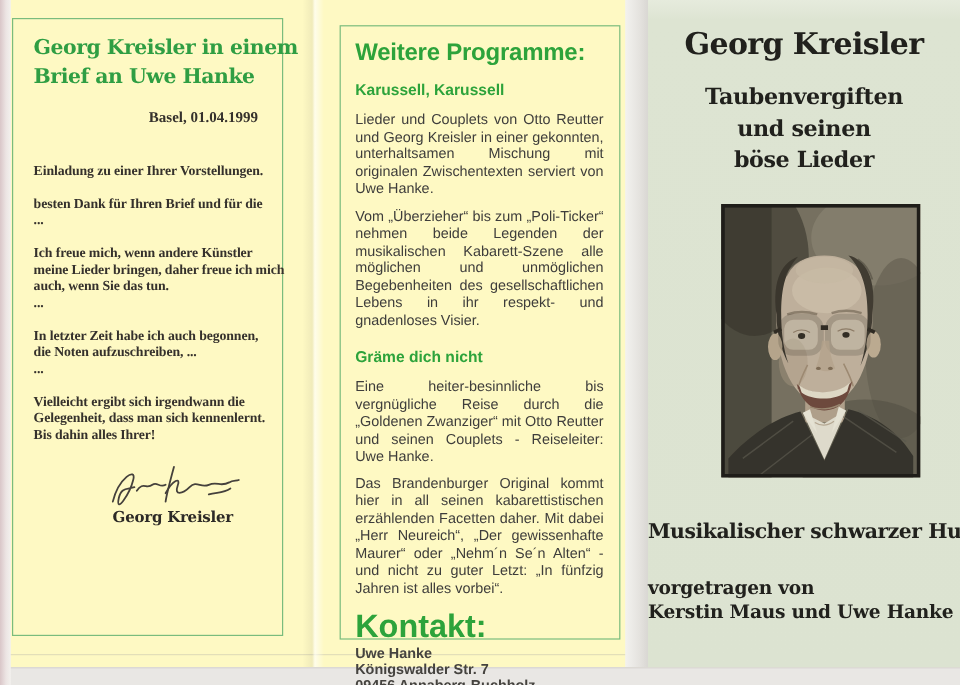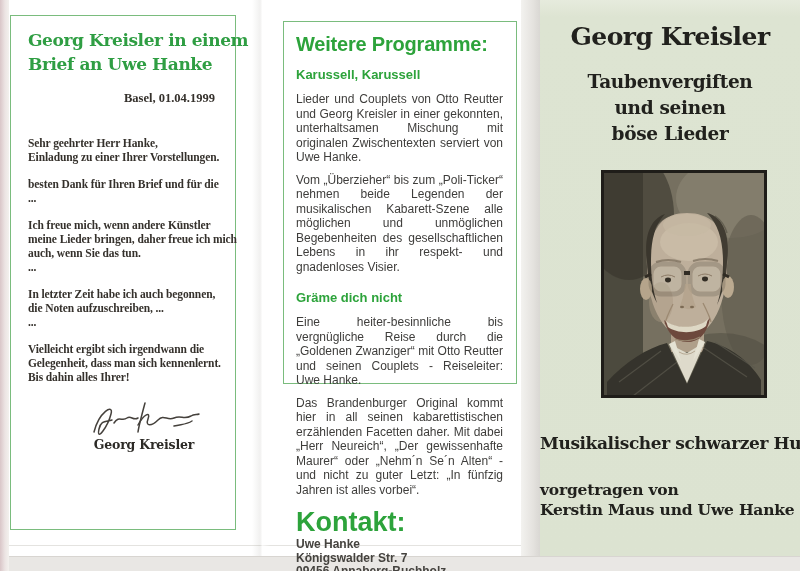--- a/index.html
+++ b/index.html
@@ -1,16 +1,16 @@
 <!DOCTYPE html>
 <html><head>
 <meta charset="utf-8">
 <style>
   html,body{margin:0;padding:0;background:#e9e7e4;overflow:hidden;}
-  #stage{position:relative;width:800px;height:571px;background:#ffffff;font-family:"Liberation Serif",serif;}
+  #stage{position:relative;width:800px;height:571px;background:#fef9c3;font-family:"Liberation Serif",serif;}
 
   
   .edge-left{position:absolute;left:0;top:0;width:9px;height:571px;
     background:linear-gradient(90deg,#d9c6c8,#ece4e3 55%,#f3f1ee);}
   .scan-bottom{position:absolute;left:0;top:556px;width:800px;height:15px;background:#e9e7e4;
     border-top:1px solid #d8d5d1;}
   .paper-line{position:absolute;left:0;top:545px;width:540px;height:1px;background:rgba(178,174,167,0.35);}
   .fold-a{position:absolute;left:252px;top:0;width:18px;height:556px;
     background:linear-gradient(90deg,rgba(0,0,0,0),rgba(118,113,105,0.10) 45%,rgba(255,255,255,0.65) 58%,rgba(0,0,0,0));}
   .fold-b{position:absolute;left:521px;top:0;width:19px;height:556px;
@@ -24,21 +24,21 @@
   .letter-date{margin-top:15px;text-align:right;padding-right:10px;font-weight:700;font-size:12.5px;color:#35312c;}
   .letter-body{margin-top:30px;}
   .lline{font-weight:700;font-size:11.5px;line-height:14px;color:#35312c;letter-spacing:-0.1px;white-space:nowrap;}
   .lline.gap{margin-top:13px;}
   .sig-wrap{margin-top:14px;}
   .sig-svg{display:block;margin-left:56px;}
   .sig-name{font-family:"DejaVu Serif",serif;font-weight:700;font-size:12.5px;color:#2c2a26;
     margin:-9px 0 0 56px;width:120px;text-align:center;letter-spacing:-0.2px;}
 
   
-  .panel-programs{position:absolute;left:283px;top:21px;width:234px;height:363px;
+  .panel-programs{position:absolute;left:283px;top:21px;width:234px;height:512px;
     border:1px solid #7abc7d;box-sizing:border-box;padding:10px 13px 0 12px;
     font-family:"Liberation Sans",sans-serif;}
   .prog-heading{font-weight:700;font-size:20px;line-height:24px;color:#2da33b;letter-spacing:-0.2px;}
   .prog-sub{margin-top:11px;font-weight:700;font-size:13px;line-height:16px;color:#2da33b;}
   .prog-sub.second{margin-top:16px;}
   .prog-p{margin:9px 0 0 0;font-size:12px;line-height:14.5px;color:#3e3d3b;text-align:justify;}
   .prog-p.tight{margin-top:8px;}
   .contact-heading{margin-top:13px;font-weight:700;font-size:27px;line-height:25px;color:#2da33b;}
   .contact-block{margin-top:3px;}
   .cline{font-weight:700;font-size:12px;line-height:13.5px;color:#45433f;}
@@ -66,21 +66,20 @@
   <div class="fold-a"></div>
   <div class="fold-b"></div>
   <div class="scan-bottom"></div>
   <div class="edge-left"></div>
 
   <div class="panel-letter">
     <div class="letter-heading">Georg Kreisler in einem</div>
     <div class="letter-heading">Brief an Uwe Hanke</div>
     <div class="letter-date">Basel, 01.04.1999</div>
     <div class="letter-body">
-      <div class="lline">Sehr geehrter Herr Hanke,</div>
       <div class="lline">Einladung zu einer Ihrer Vorstellungen.</div>
       <div class="lline gap">besten Dank für Ihren Brief und für die</div>
       <div class="lline">...</div>
       <div class="lline gap">Ich freue mich, wenn andere Künstler</div>
       <div class="lline">meine Lieder bringen, daher freue ich mich</div>
       <div class="lline">auch, wenn Sie das tun.</div>
       <div class="lline">...</div>
       <div class="lline gap">In letzter Zeit habe ich auch begonnen,</div>
       <div class="lline">die Noten aufzuschreiben, ...</div>
       <div class="lline">...</div>

